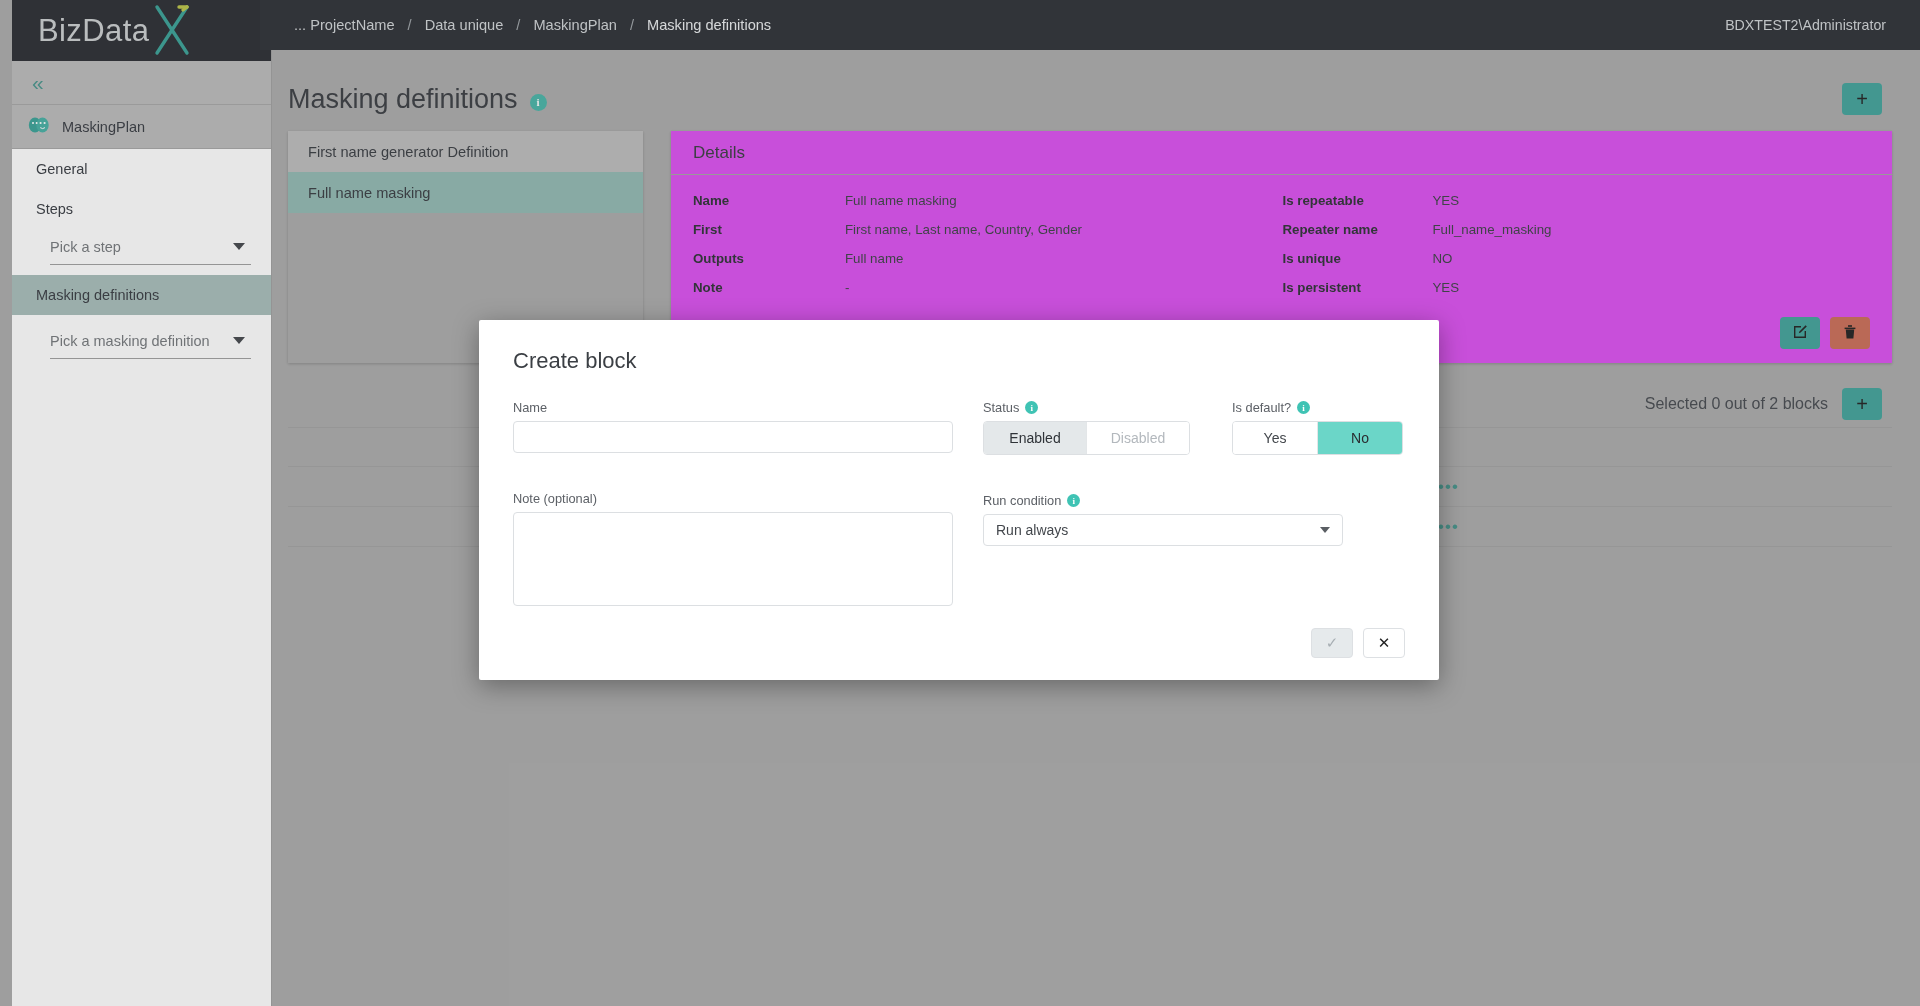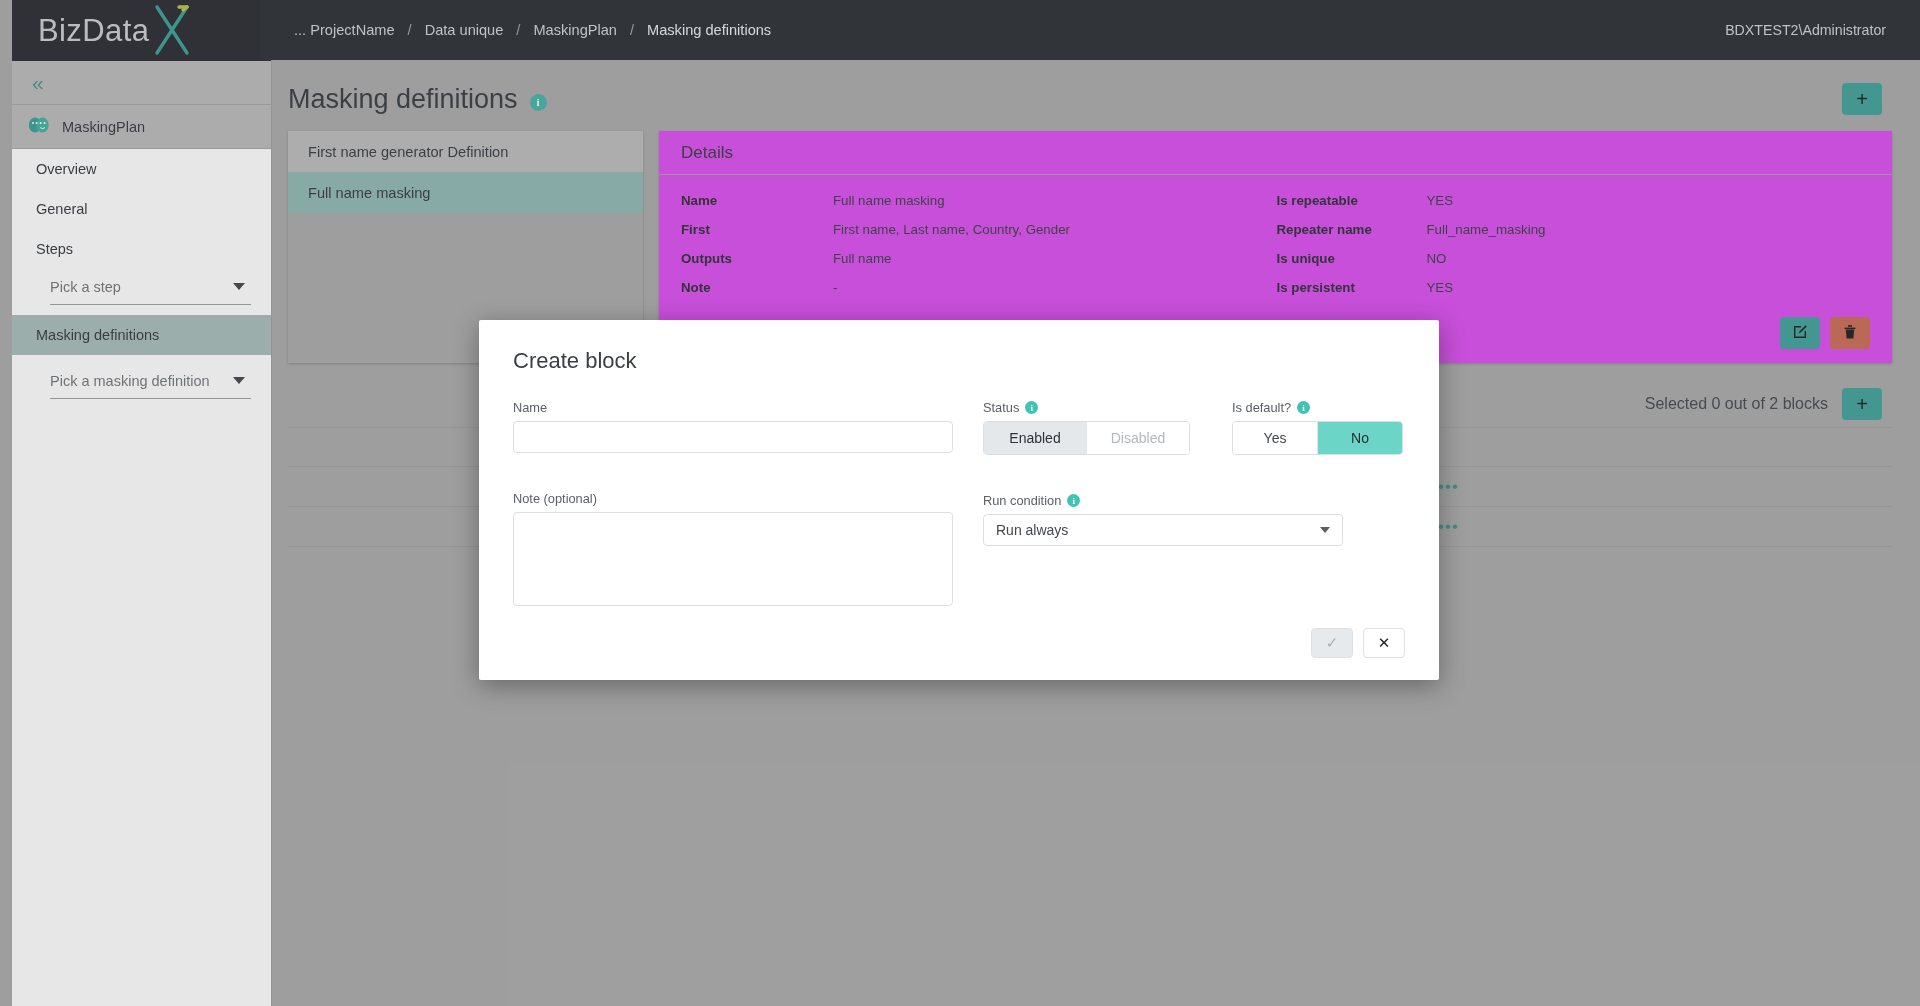--- a/index.html
+++ b/index.html
@@ -61,21 +61,21 @@
   #sidebar-footer {
     position: absolute; left: 0; bottom: 0; width: 260px;
     border-top: 1px solid #9e9e9e;
     padding: 16px 0 14px; text-align: center;
   }
   .foot-line { font-size: 12.3px; color: #2f3337; line-height: 20px; }
   .foot-link { font-size: 12.3px; color: #3c9086; line-height: 20px; display: block; cursor: pointer; }
 
   
   #topbar {
-    position: absolute; left: 260px; top: 0; right: 0; height: 60px;
+    position: absolute; left: 260px; top: 0; right: 0; height: 50px;
     background: #22252b; display: flex; align-items: center;
     padding: 0 34px 0 34px; justify-content: space-between;
   }
   .crumbs { display: flex; align-items: center; gap: 13px; font-size: 14.6px; }
   .crumb { color: #cfd3d6; cursor: pointer; }
   .crumb.last { color: #e9ecee; cursor: default; }
   .crumb-sep { color: #9aa0a5; }
   .user { color: #cfd3d6; font-size: 14.2px; }
 
   
@@ -92,21 +92,21 @@
     display: inline-flex; align-items: center; justify-content: center;
     font-family: "Liberation Serif", serif; position: relative; top: 3px;
   }
   .btn-teal {
     background: #379e95; width: 40px; height: 32px; border-radius: 4px;
     border: none; color: #151515; font-size: 20px; line-height: 1;
     display: flex; align-items: center; justify-content: center; cursor: pointer;
   }
   .btn-red { background: #c8664f; }
 
-  #cols { display: flex; gap: 16px; padding: 16px 28px 0 28px; }
+  #cols { display: flex; gap: 28px; padding: 16px 28px 0 28px; }
 
   
   #def-list {
     width: 355px; flex: 0 0 355px;
     box-shadow: 0 1px 3px rgba(0,0,0,.22);
   }
   .def-item {
     height: 41px; display: flex; align-items: center;
     padding-left: 20px; font-size: 14.6px; color: #2e3238;
     background: #b9b9b9; cursor: pointer;
@@ -249,23 +249,20 @@
           <circle cx="12.6" cy="7" r="1.1" fill="#fff"></circle>
           <circle cx="16.6" cy="7" r="1.1" fill="#fff"></circle>
           <path d="M12.2 11.6 Q14.6 13.6 17 11.6" stroke="#fff" stroke-width="1" fill="none"></path>
           <circle cx="5" cy="7" r="1" fill="#fff"></circle>
           <circle cx="8.6" cy="7" r="1" fill="#fff"></circle>
         </svg>
       </span>
       <span class="plan-label">MaskingPlan</span>
     </div>
 
-    <div class="nav-item">
-      <span>Overview</span>
-    </div>
     <div class="nav-item">
       <span>General</span>
     </div>
     <div class="nav-item">
       <span>Steps</span>
     </div>
     <div class="nav-select">
       <span>Pick a step</span>
       <span class="caret"></span>
     </div>

